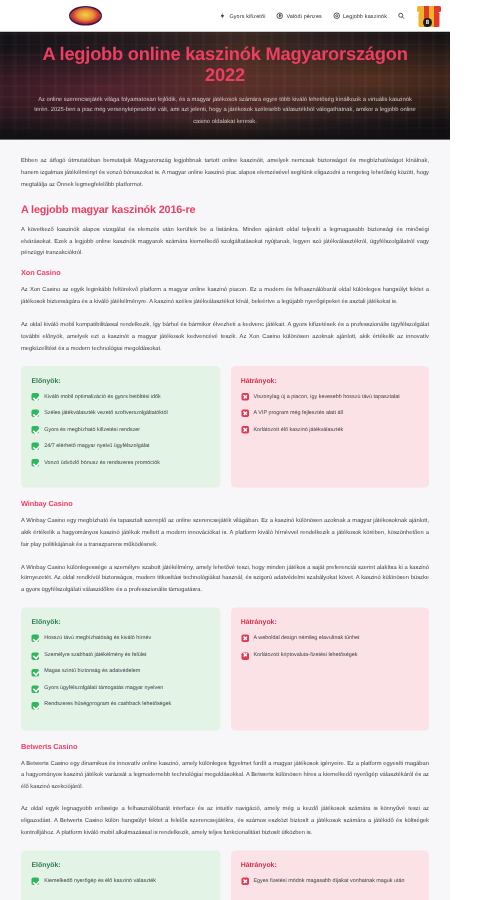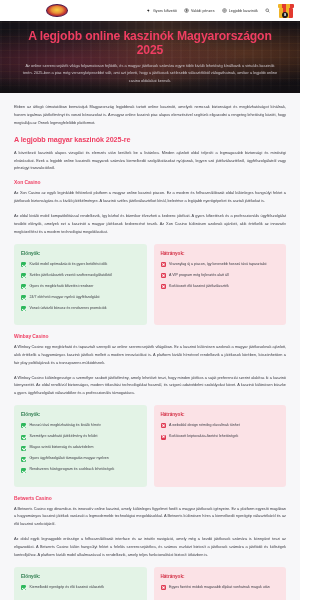--- a/index.html
+++ b/index.html
@@ -263,29 +263,29 @@
 
     <div class="gift">
       <div class="box"></div>
       <div class="lid"></div>
       <div class="badge">8</div>
     </div>
   </div>
 </div>
 
 <div class="hero">
-  <div class="hero-title">A legjobb online kaszinók Magyarországon 2025</div>
+  <div class="hero-title">A legjobb online kaszinók Magyarországon 2022</div>
   <div class="hero-sub">Az online szerencsejáték világa folyamatosan fejlődik, és a magyar játékosok számára egyre több kiváló lehetőség kínálkozik a virtuális kaszinók terén. 2025-ben a piac még versenyképesebbé vált, ami azt jelenti, hogy a játékosok szélesebb választékból válogathatnak, amikor a legjobb online casino oldalakat keresik.</div>
 </div>
 
 <div class="page">
 
   <p class="body">Ebben az átfogó útmutatóban bemutatjuk Magyarország legjobbnak tartott online kaszinóit, amelyek nemcsak biztonságot és megbízhatóságot kínálnak, hanem izgalmas játékélményt és vonzó bónuszokat is. A magyar online kaszinó piac alapos elemzésével segítünk eligazodni a rengeteg lehetőség között, hogy megtalálja az Önnek legmegfelelőbb platformot.</p>
 
-  <h2 class="sec">A legjobb magyar kaszinók 2025-re</h2>
+  <h2 class="sec">A legjobb magyar kaszinók 2016-re</h2>
   <p class="body">A következő kaszinók alapos vizsgálat és elemzés után kerültek be a listánkra. Minden ajánlott oldal teljesíti a legmagasabb biztonsági és minőségi elvárásokat. Ezek a legjobb online kaszinók magyarok számára kiemelkedő szolgáltatásokat nyújtanak, legyen szó játékválasztékról, ügyfélszolgálatról vagy pénzügyi tranzakciókról.</p>
 
   <h3 class="casino">Xon Casino</h3>
   <p class="body">Az Xon Casino az egyik leginkább feltörekvő platform a magyar online kaszinó piacon. Ez a modern és felhasználóbarát oldal különleges hangsúlyt fektet a játékosok biztonságára és a kiváló játékélményre. A kaszinó széles játékválasztékot kínál, beleértve a legújabb nyerőgépeket és asztali játékokat is.</p>
   <p class="body">Az oldal kiváló mobil kompatibilitással rendelkezik, így bárhol és bármikor élvezheti a kedvenc játékait. A gyors kifizetések és a professzionális ügyfélszolgálat további előnyök, amelyek ezt a kaszinót a magyar játékosok kedvencévé teszik. Az Xon Casino különösen azoknak ajánlott, akik értékelik az innovatív megközelítést és a modern technológiai megoldásokat.</p>
 
   <div class="pc">
     <div class="pc-box pc-pros">
       <div class="pc-h">Előnyök:</div>
       <div class="pc-li">

